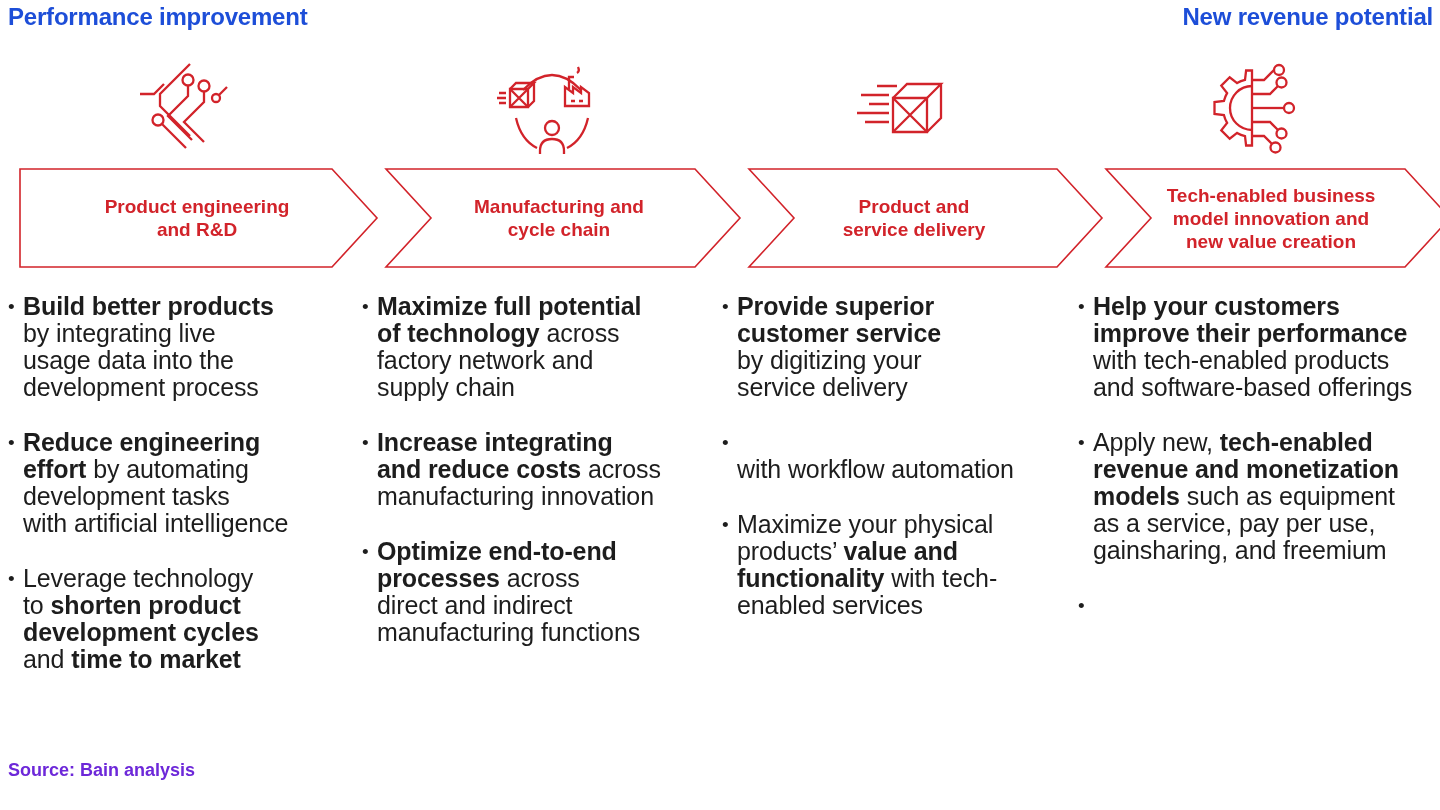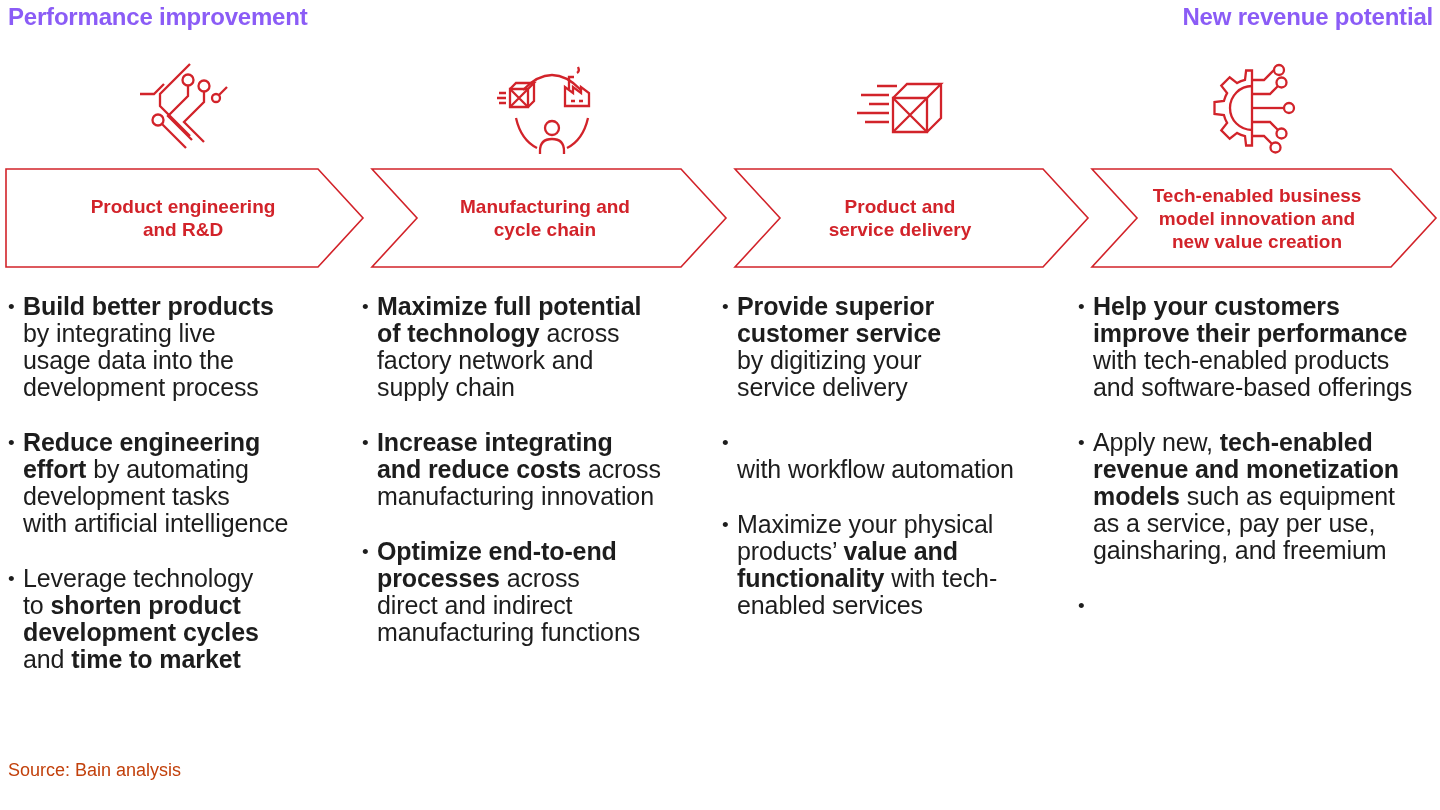--- a/index.html
+++ b/index.html
@@ -1,36 +1,36 @@
 <!DOCTYPE html>
 <html style="--red: #d2232a;"><head>
 <meta charset="utf-8">
 <style>
   html,body{margin:0;padding:0;background:#fff;}
   .canvas{position:relative;width:1440px;height:810px;background:#ffffff;overflow:hidden;
           font-family:"Liberation Sans","DejaVu Sans",sans-serif;color:#1d1d1d;}
-  .heading{position:absolute;top:2px;font-size:24px;font-weight:700;color:#8b5cf6;
+  .heading{position:absolute;top:2px;font-size:24px;font-weight:700;color:#1d4ed8;
            letter-spacing:-0.2px;line-height:30px;white-space:nowrap;}
   .heading-left{left:8px;}
   .heading-right{right:7px;}
   .icon{position:absolute;width:110px;height:104px;}
   .icon svg{display:block;width:110px;height:104px;}
   .ink{stroke:var(--red,#d2232a);fill:none;stroke-width:2.3;stroke-linecap:butt;stroke-linejoin:miter;}
-  .arrow-band{position:absolute;left:0;top:168px;width:1312px;height:100px;}
+  .arrow-band{position:absolute;left:14px;top:168px;width:1312px;height:100px;}
   .arrow-band svg{position:absolute;left:0;top:0;overflow:visible;}
   .arrow-shape{fill:#ffffff;stroke:var(--red,#d2232a);stroke-width:1.6;}
   .arrow-label{position:absolute;top:0;height:100px;width:300px;display:flex;align-items:center;
                justify-content:center;text-align:center;color:var(--red,#d2232a);font-weight:700;
                font-size:19px;line-height:23px;white-space:pre-line;}
   .col{position:absolute;top:293px;}
   .bullet{display:flex;align-items:flex-start;margin-bottom:28px;}
   .dot{flex:0 0 15px;font-size:19px;line-height:27px;color:#1d1d1d;}
   .bt{font-size:25px;line-height:27px;white-space:pre-line;letter-spacing:-0.1px;}
   .bt .b{font-weight:700;}
-  .source{position:absolute;left:8px;top:758px;font-size:18px;line-height:24px;color:#c2410c;}
+  .source{position:absolute;left:8px;top:758px;font-size:18px;line-height:24px;color:#6d28d9;font-weight:bold;}
 </style>
 </head>
 <body>
 
 <div class="canvas">
 
   <div class="heading heading-left">Performance improvement</div>
   <div class="heading heading-right">New revenue potential</div>
 
   <div class="icon" style="left:130px;top:56px">

